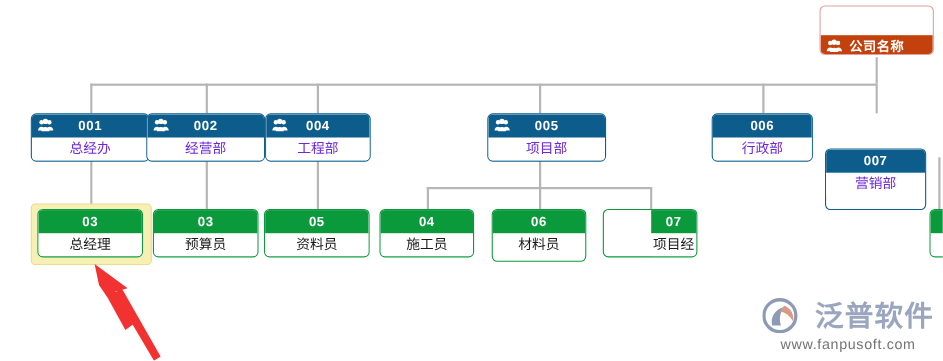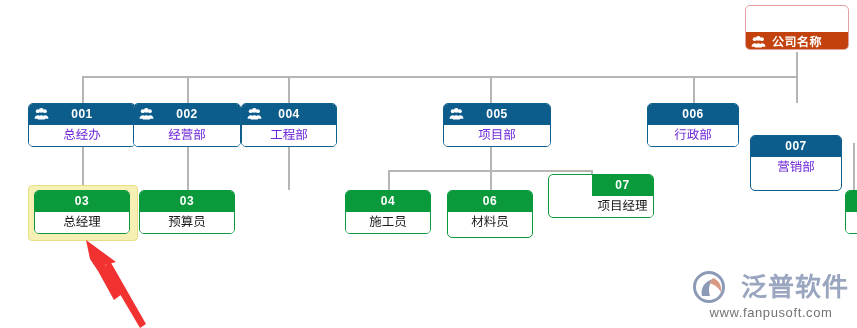--- a/index.html
+++ b/index.html
@@ -235,36 +235,42 @@
     <div class="bdy">总经理</div>
   </div>
 
   <div class="node pos" style="left:139px;top:190px;width:96px;height:44px;">
     <div class="hdr">
       <span>03</span>
     </div>
     <div class="bdy">预算员</div>
   </div>
 
+  <div class="node pos" style="left:240px;top:190px;width:96px;height:44px;">
+    <div class="hdr">
+      <span>05</span>
+    </div>
+    <div class="bdy">资料员</div>
+  </div>
 
   <div class="node pos" style="left:345px;top:190px;width:86px;height:44px;">
     <div class="hdr">
       <span>04</span>
     </div>
     <div class="bdy">施工员</div>
   </div>
 
   <div class="node pos" style="left:447px;top:190px;width:86px;height:48px;">
     <div class="hdr">
       <span>06</span>
     </div>
     <div class="bdy">材料员</div>
   </div>
 
-  <div class="node pos" style="left:548px;top:174px;width:106px;height:44px;padding-left:43px;">
+  <div class="node pos" style="left:548px;top:190px;width:86px;height:44px;padding-left:43px;">
     <div class="hdr">
       <span>07</span>
     </div>
     <div class="bdy">项目经理</div>
   </div>
 
   <div class="node pos" style="left:845px;top:190px;width:86px;height:44px;">
     <div class="hdr"></div>
     <div class="bdy"></div>
   </div>

